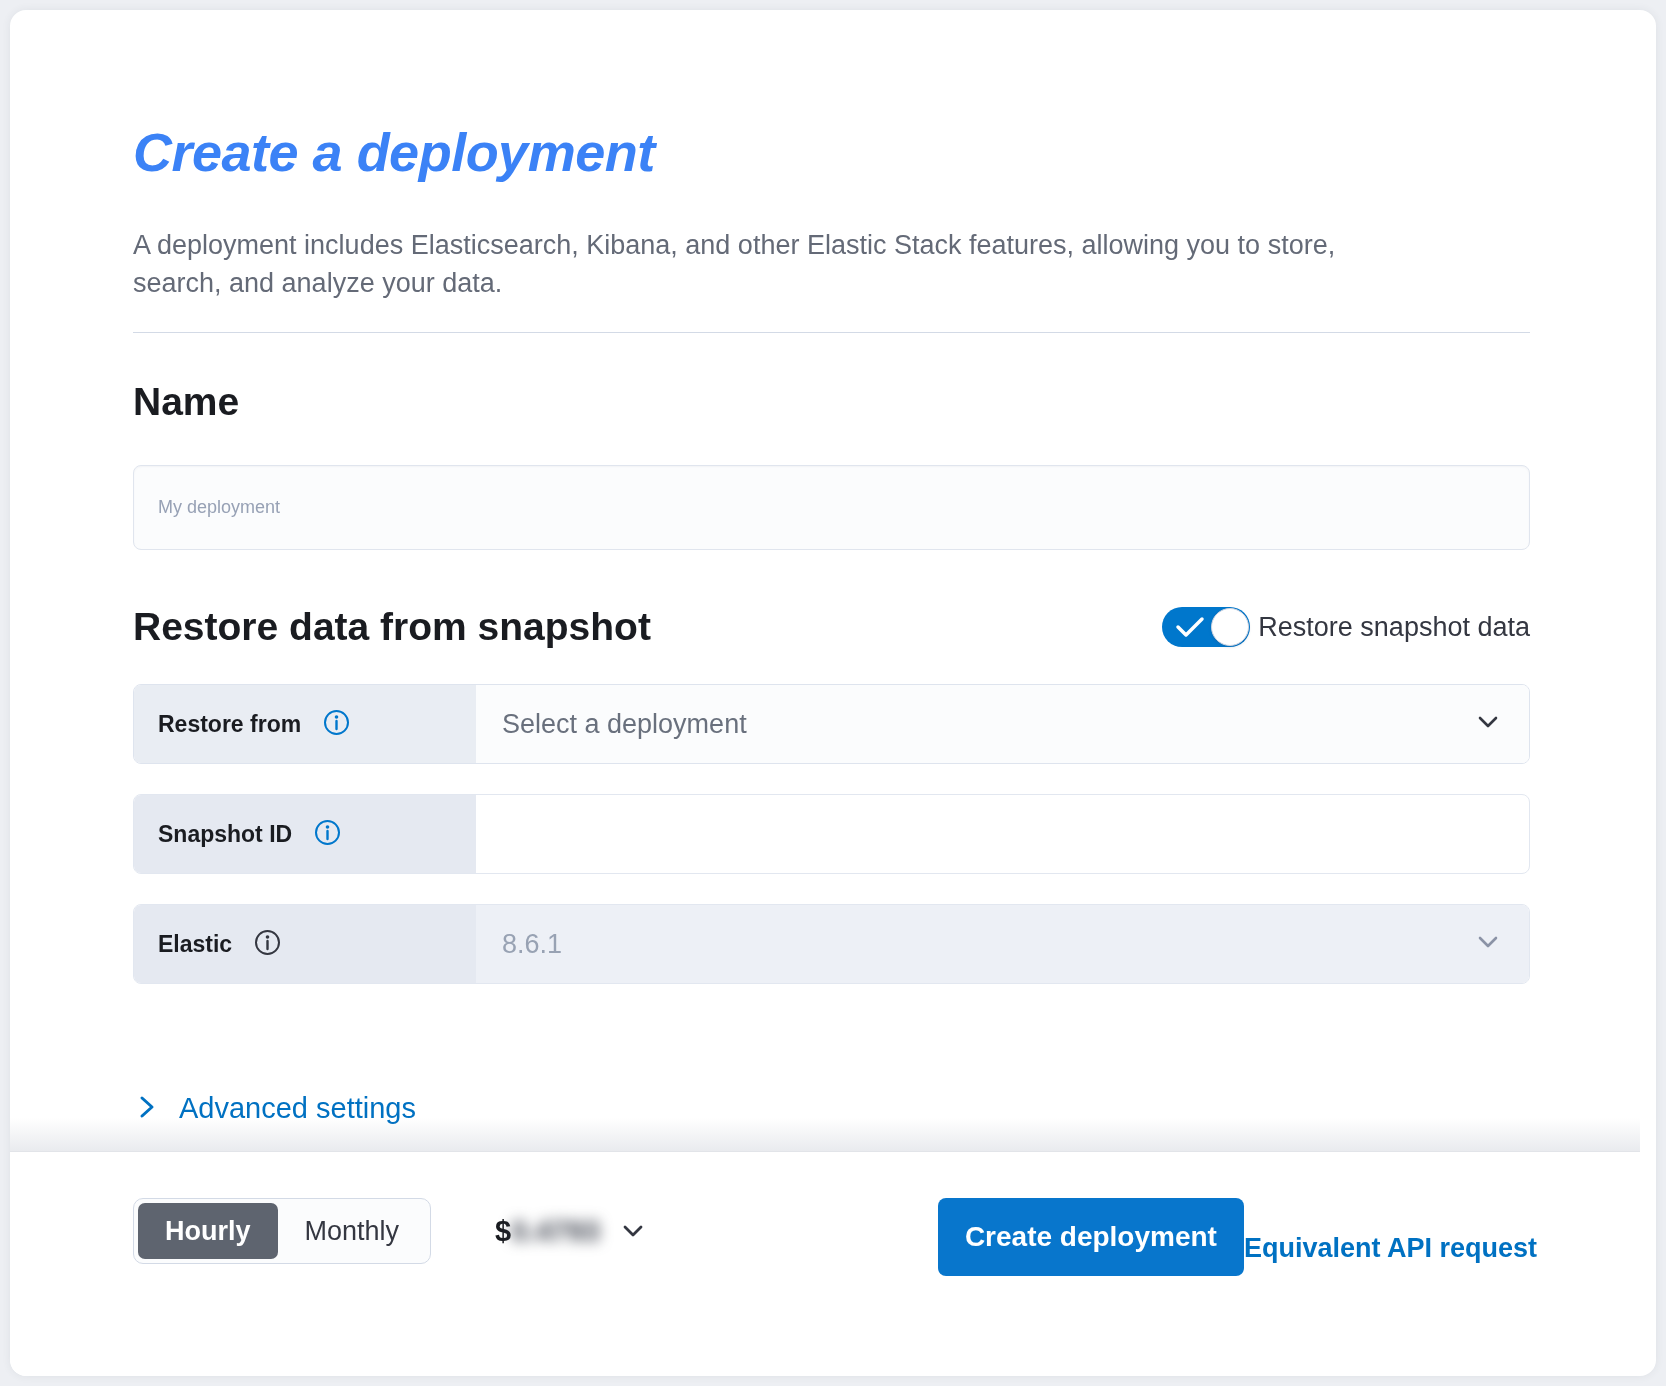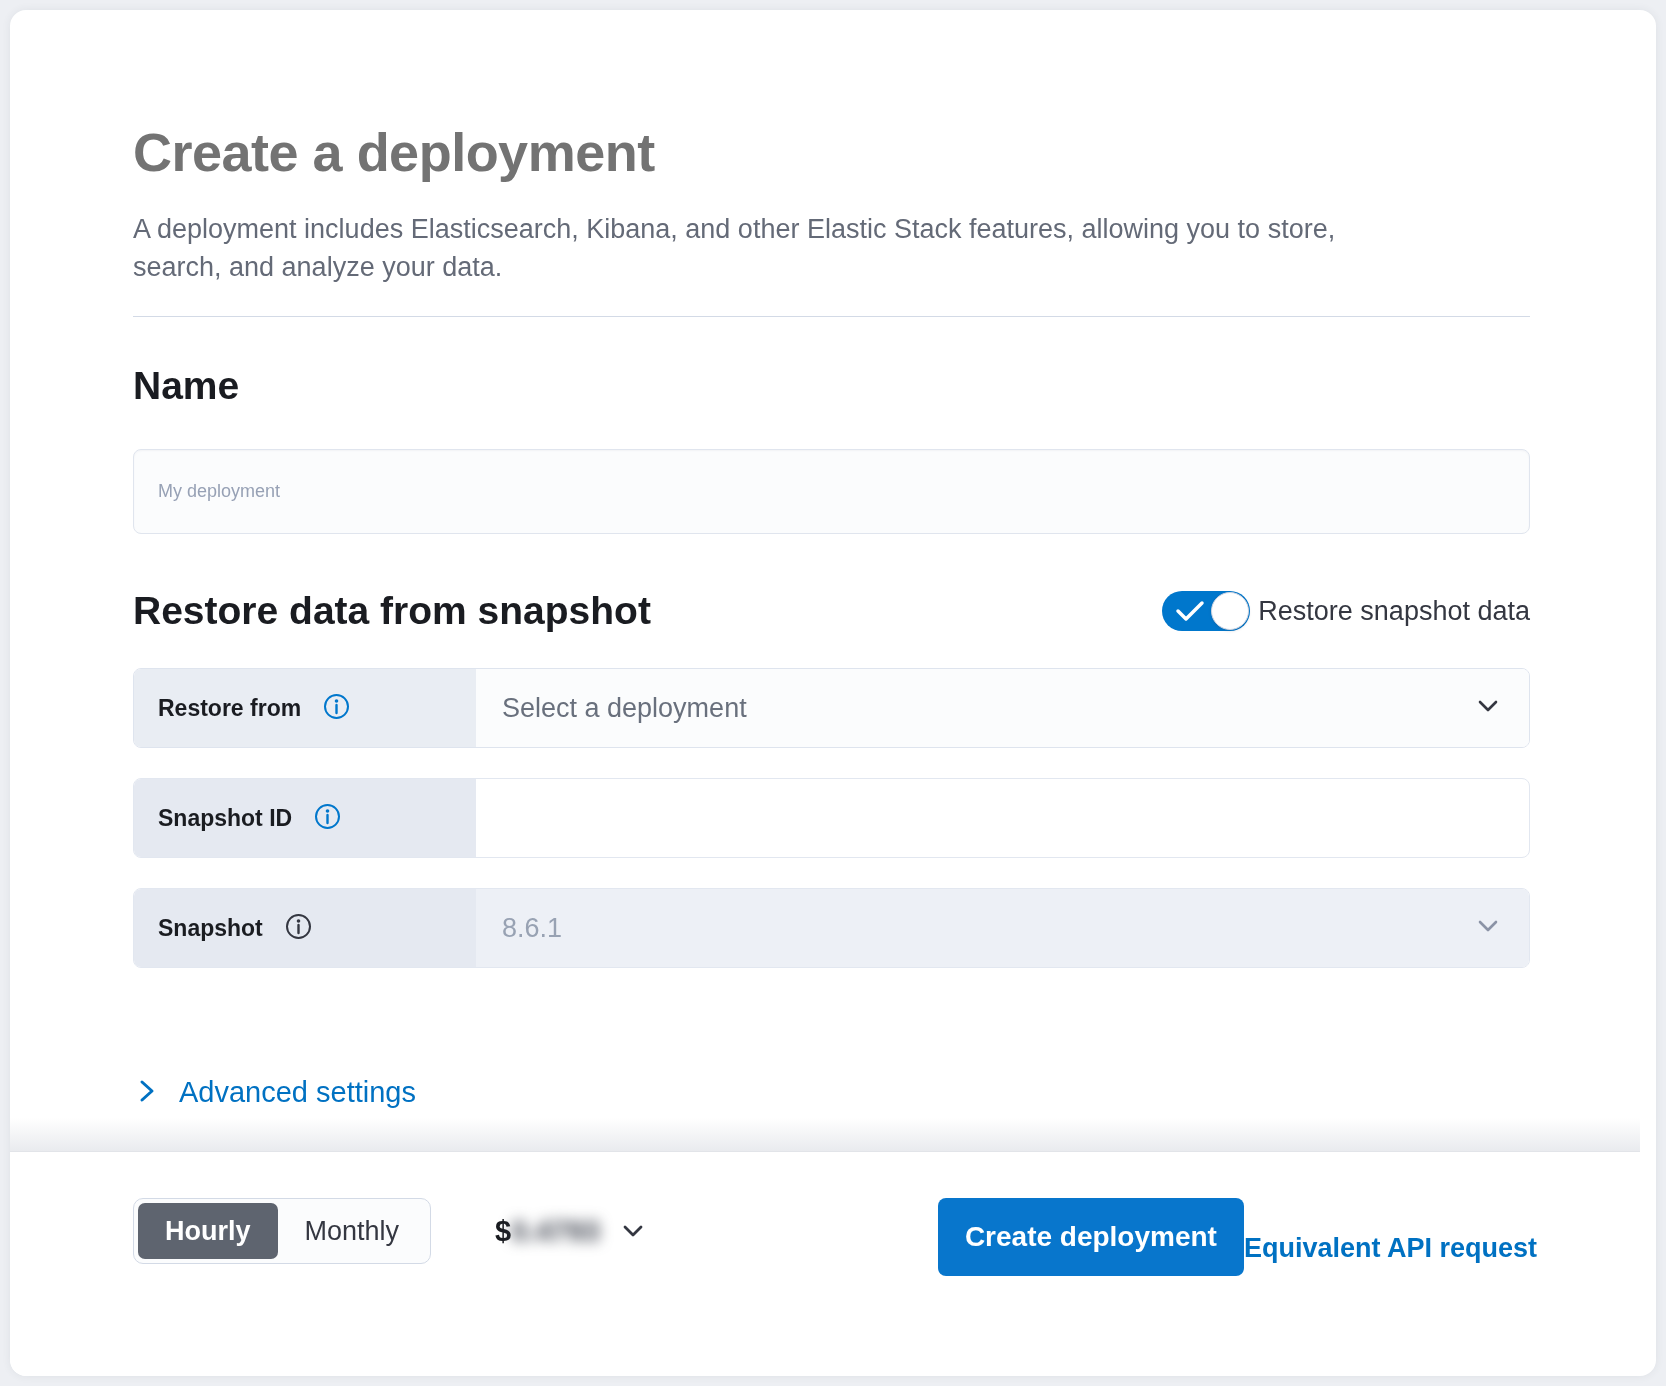--- a/index.html
+++ b/index.html
@@ -21,22 +21,23 @@
     overflow: hidden;
   }
   .main {
     padding: 110px 126px 0 123px;
   }
   .page-title {
     font-size: 54px;
     line-height: 64px;
     font-weight: 700;
     letter-spacing: -0.5px;
-    color: #737373;
-    margin-bottom: 26px;
+    color: #3b82f6;
+    margin-bottom: 42px;
+    font-style: italic;
   }
   .page-subtitle {
     font-size: 27px;
     line-height: 38px;
     color: #646a77;
     max-width: 1290px;
     margin-bottom: 30px;
   }
   .divider {
     height: 1px;
@@ -317,21 +318,21 @@
             <circle cx="13.5" cy="8" r="1.8" fill="#0077cc"></circle>
             <path d="M13.5 12 v8" stroke="#0077cc" stroke-width="2.4" stroke-linecap="round"></path>
           </svg>
         </span>
       </div>
     </div>
 
     
     <div class="form-row disabled">
       <div class="row-label">
-        <span class="label-text">Snapshot</span>
+        <span class="label-text">Elastic</span>
         <span>
           <svg width="27" height="27" viewBox="0 0 27 27" fill="none">
             <circle cx="13.5" cy="13.5" r="11.5" stroke="#343741" stroke-width="2"></circle>
             <circle cx="13.5" cy="8" r="1.8" fill="#343741"></circle>
             <path d="M13.5 12 v8" stroke="#343741" stroke-width="2.4" stroke-linecap="round"></path>
           </svg>
         </span>
       </div>
       <div class="row-value">
         <span class="value-text">8.6.1</span>

